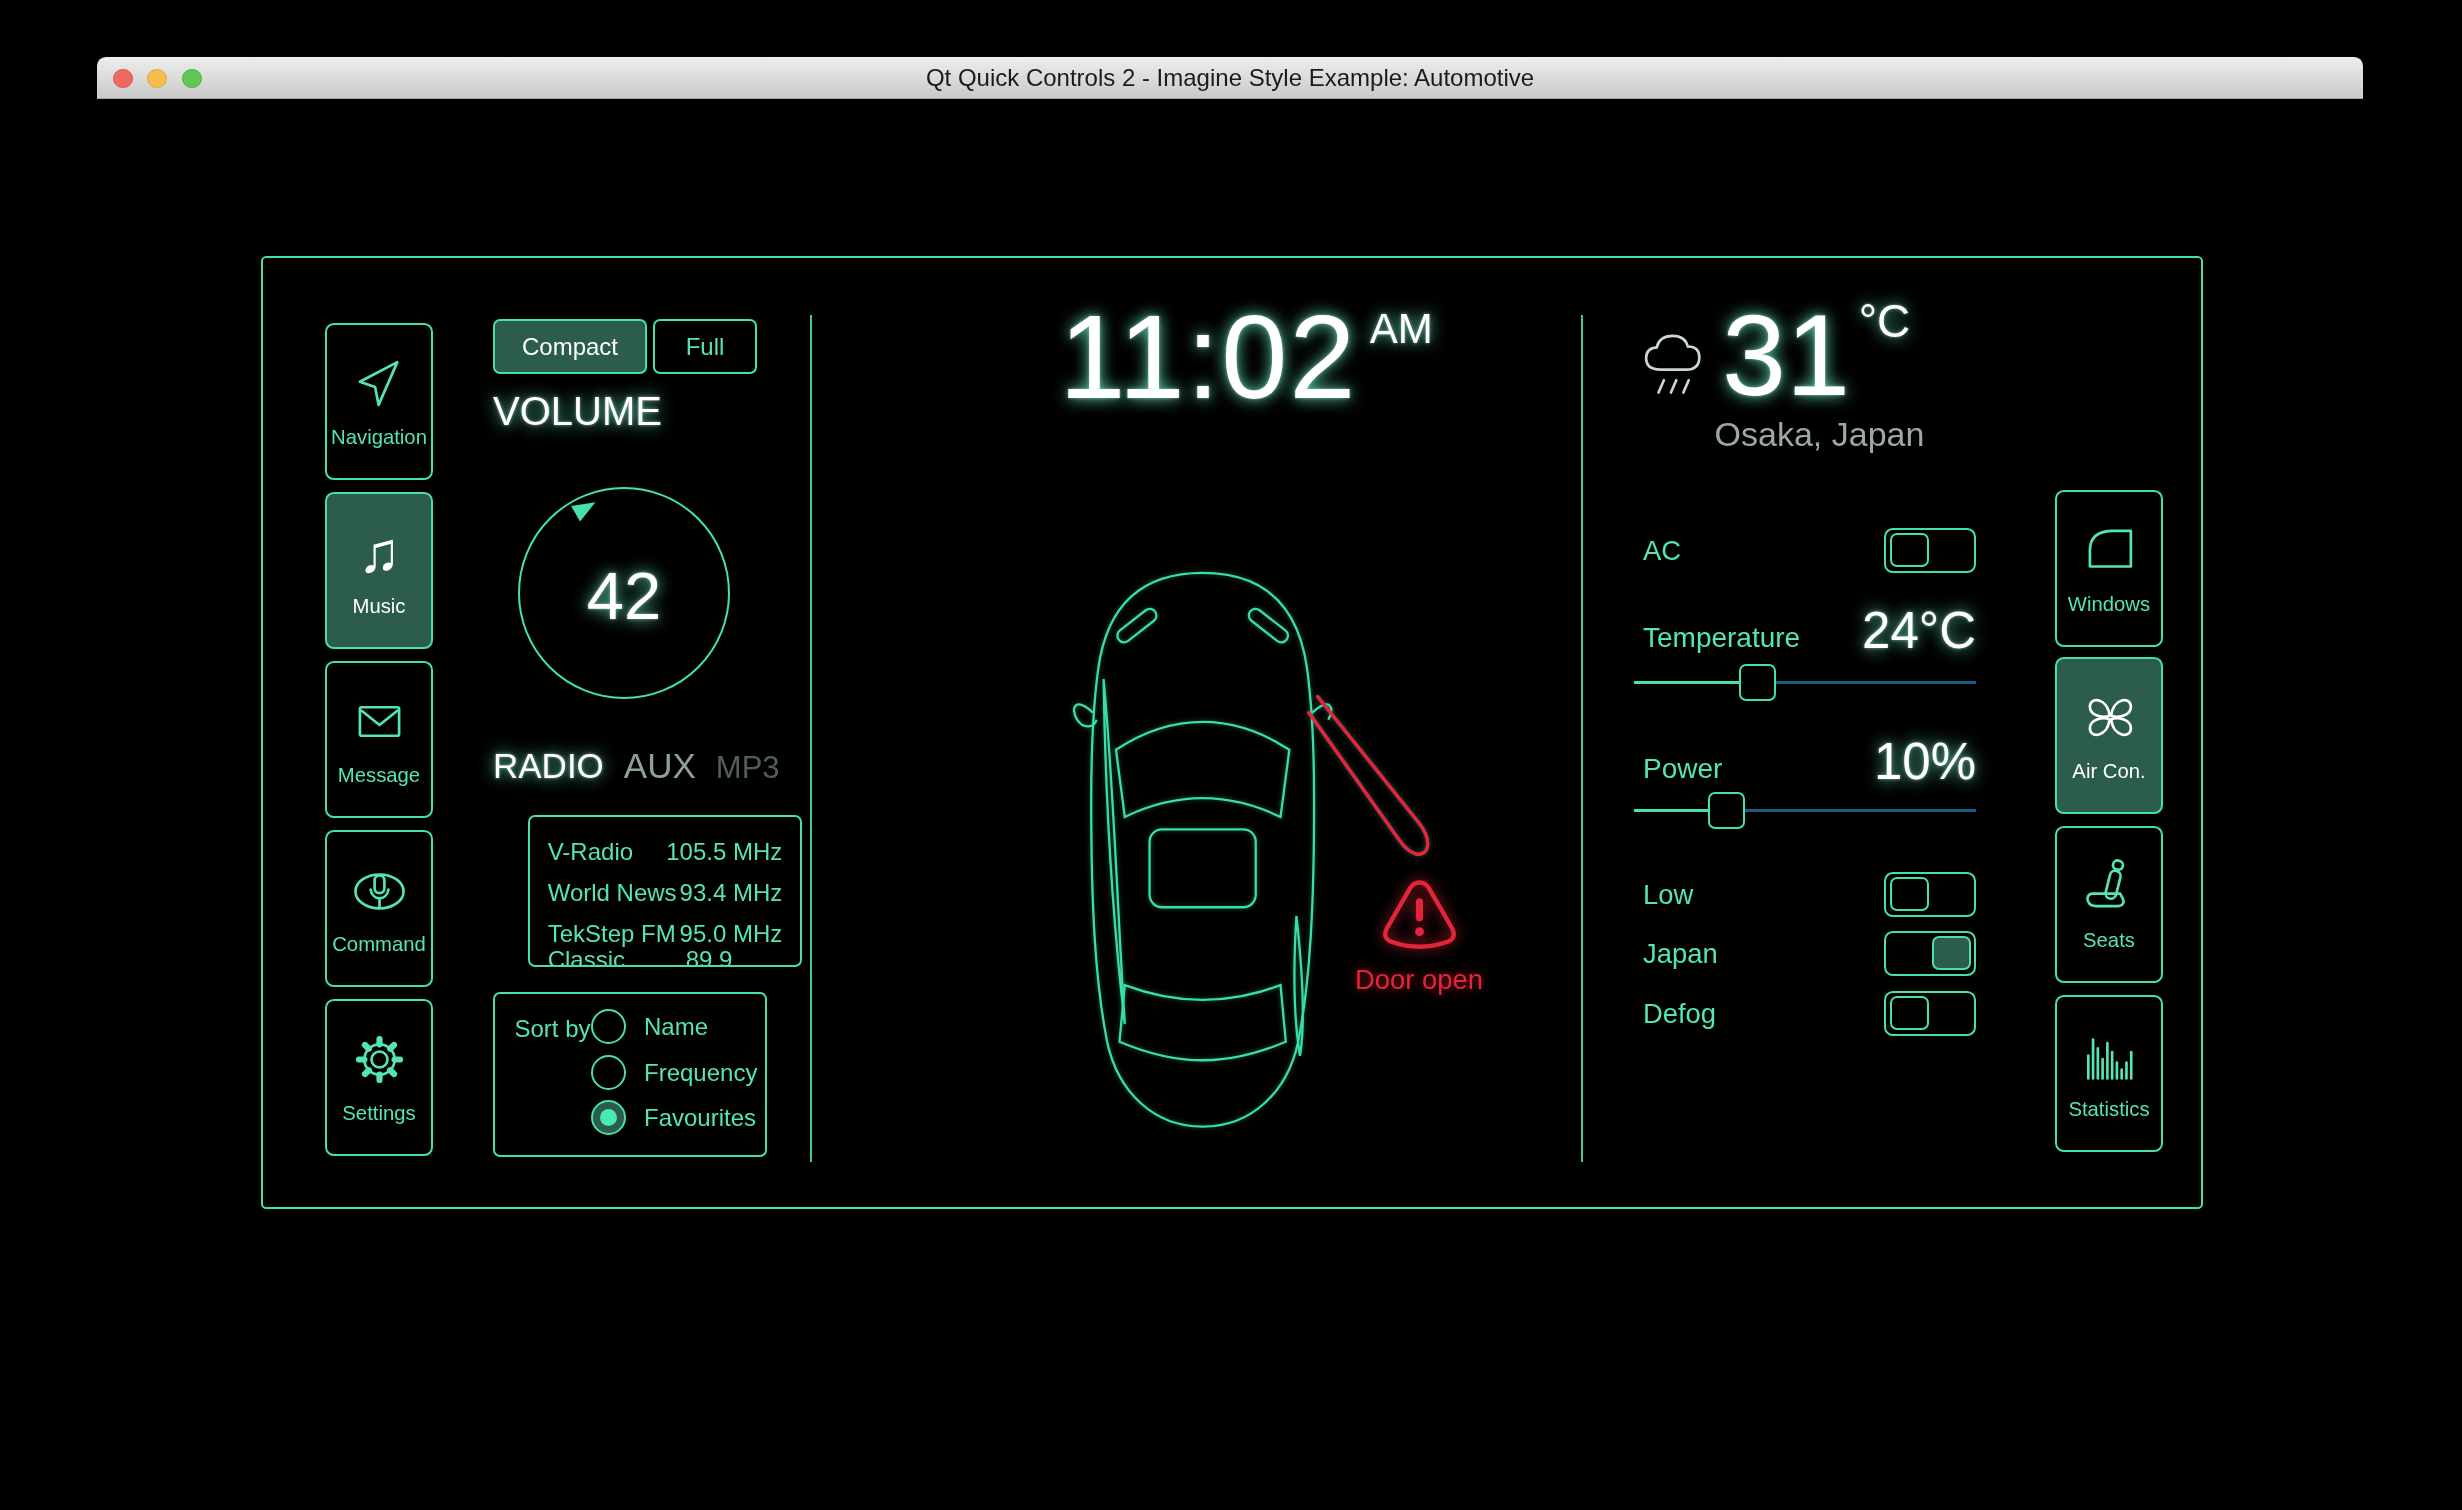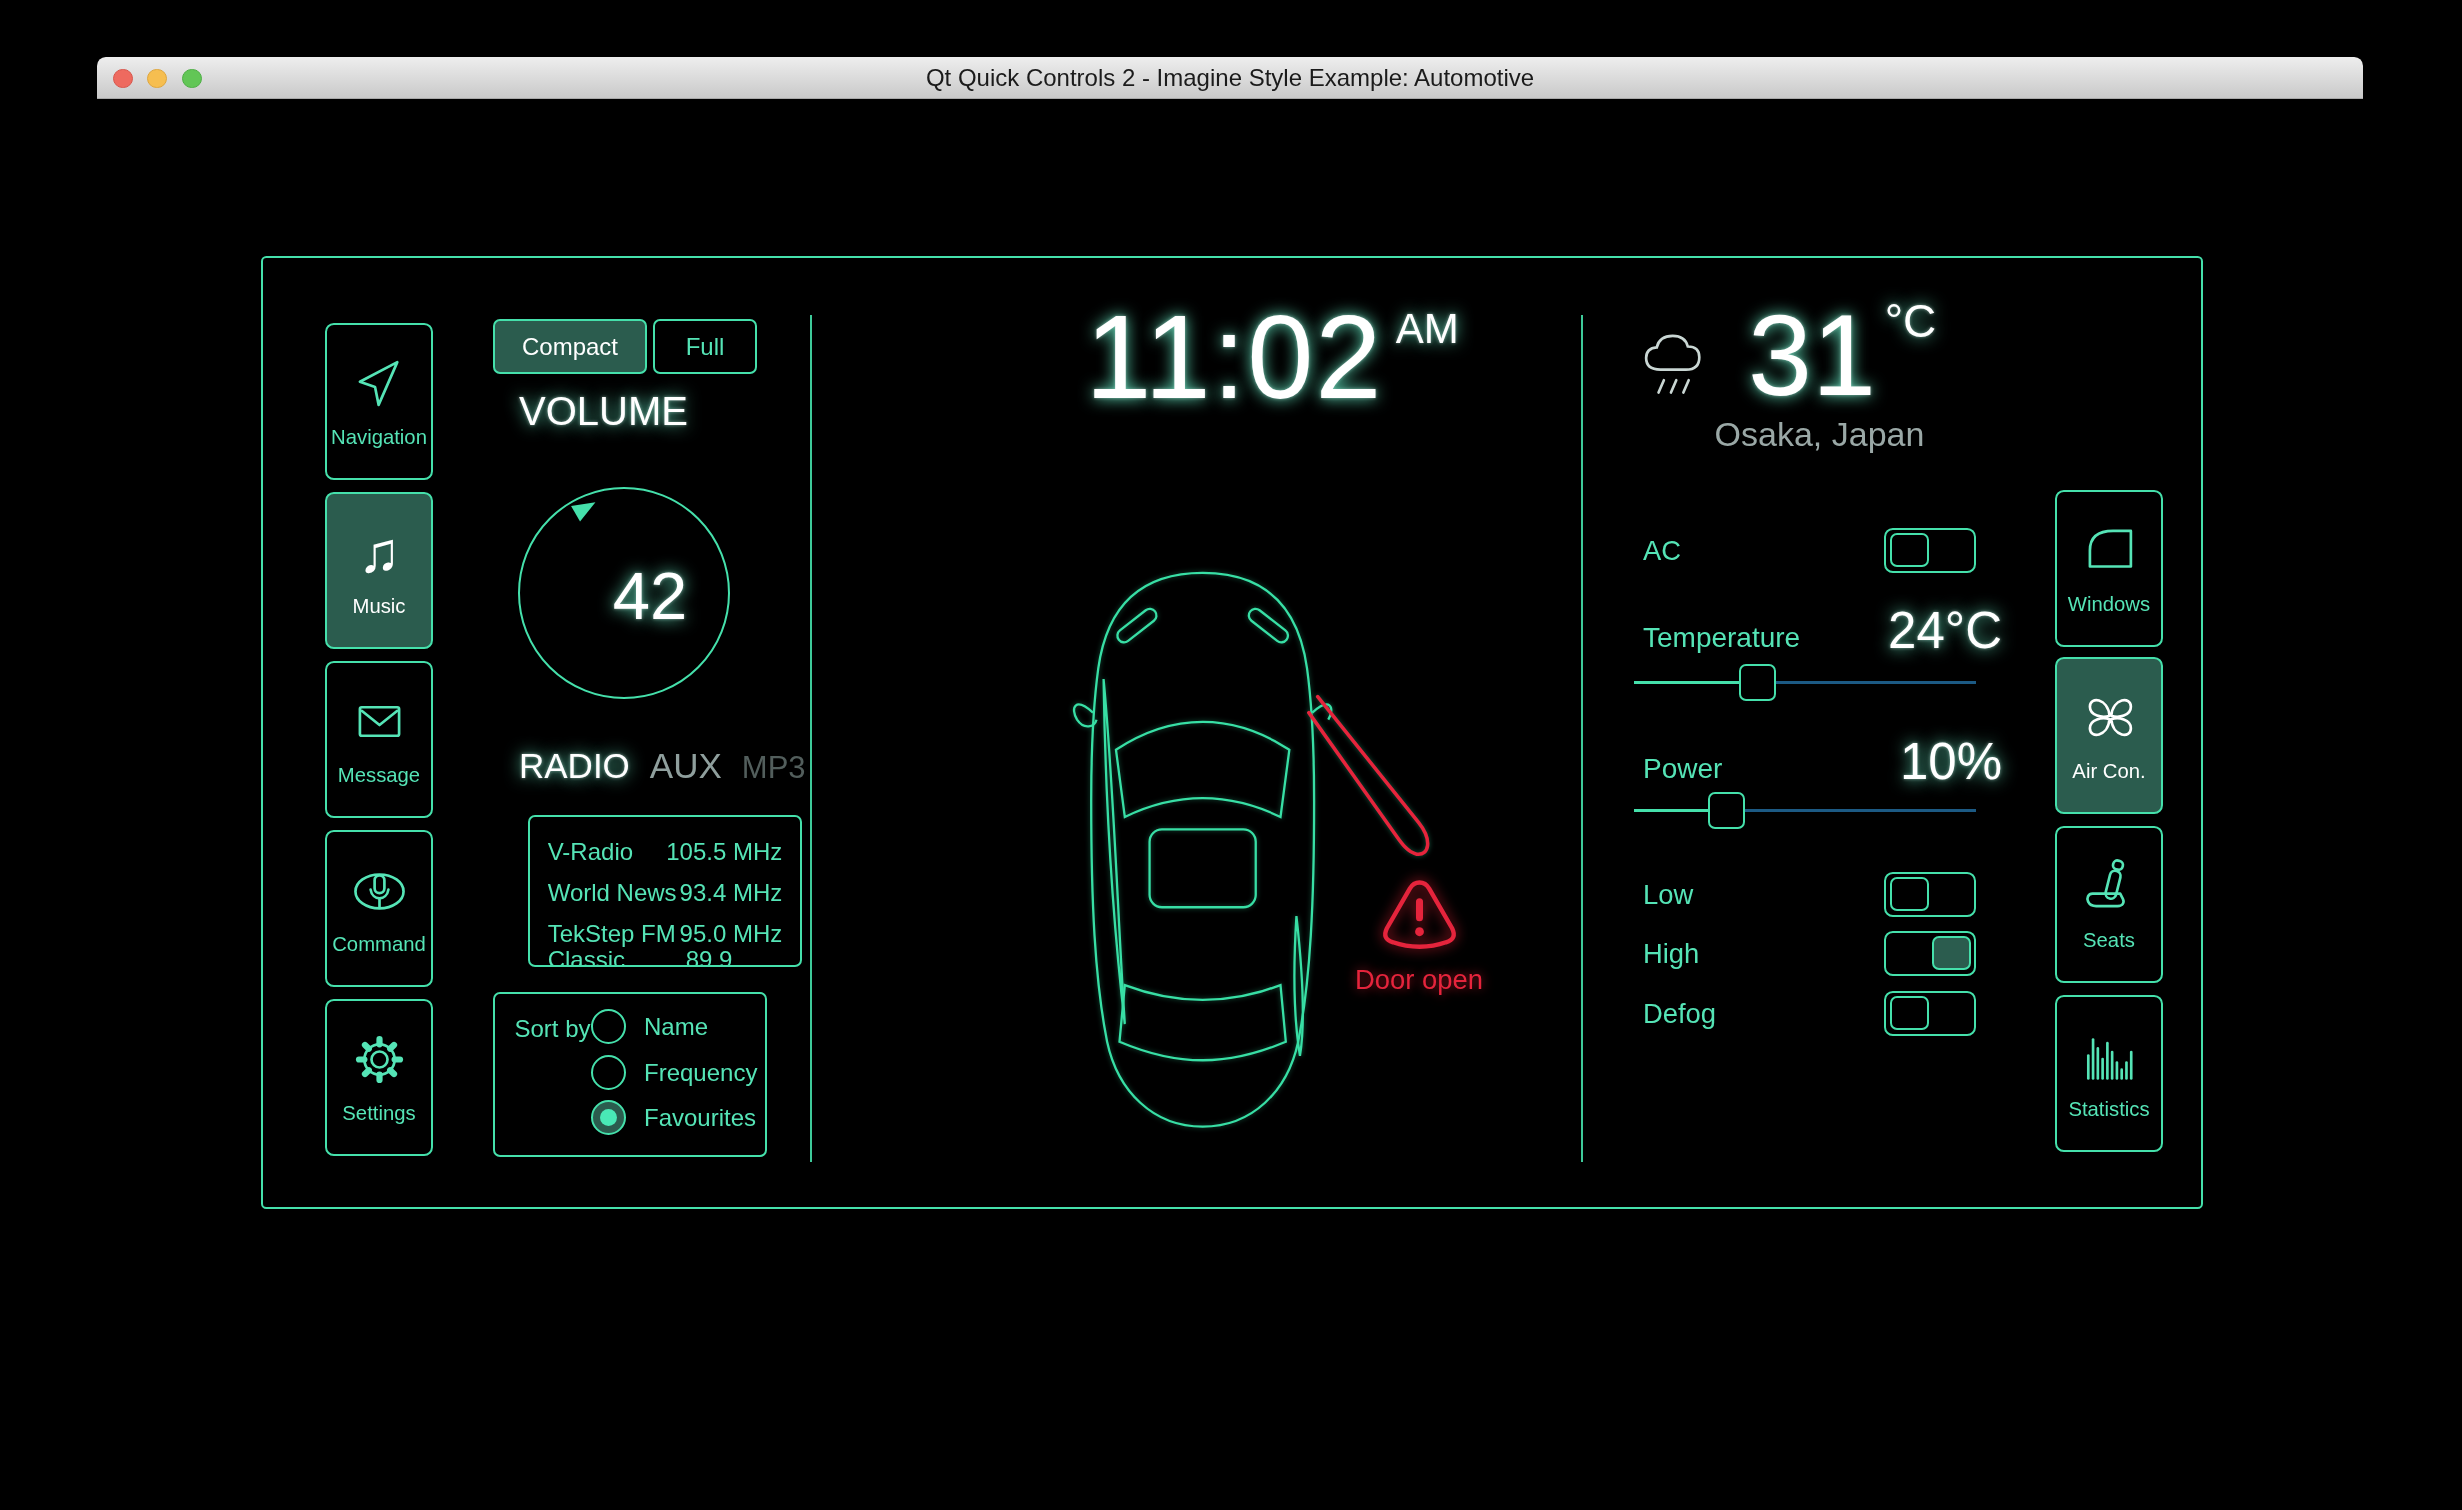--- a/index.html
+++ b/index.html
@@ -23,21 +23,21 @@
   .light.yellow{left:50px;background:#f6be50;border:0.9px solid #dfa63d;}
   .light.green{left:85px;background:#62c656;border:0.9px solid #4daf44;}
 
   
   .panel{position:absolute;left:261px;top:256px;width:1942px;height:953px;
     border:2.2px solid var(--mint);border-radius:5.3px;background:#000;}
   .panel *{position:absolute;}
   .divider{width:2.2px;height:847px;top:57px;background:var(--mint);opacity:.9;}
 
   
-  .glow-w{color:#fff;text-shadow:0 0 16px rgba(110,255,214,.9),0 0 3.5px rgba(235,255,250,.55);margin-left:26px;}
+  .glow-w{color:#fff;text-shadow:0 0 16px rgba(110,255,214,.9),0 0 3.5px rgba(235,255,250,.55);}
   .red-glow{color:var(--red);text-shadow:0 0 10.6px rgba(255,40,60,.65);}
 
   
   .side-btn{width:108px;height:157px;border:2.2px solid var(--mint);border-radius:8.8px;
     color:var(--mint-text);display:flex;flex-direction:column;align-items:center;
     justify-content:center;gap:14px;position:absolute;}
   .side-btn.active{background:var(--mint-fill);color:#fff;}
   .side-btn .lbl{font-size:20.3px;position:static;}
   .side-btn .ic{position:static;display:flex;align-items:center;justify-content:center;height:58px;}
   .side-btn svg{stroke:currentColor;fill:none;stroke-width:3;stroke-linecap:round;stroke-linejoin:round;position:static;}
@@ -297,21 +297,21 @@
     <span class="handle"></span>
   </div>
 
   <div class="c-row" style="top:614px">
     <span class="c-lbl">Low</span>
     <span class="switch">
         <span class="knob"></span>
       </span>
   </div>
   <div class="c-row" style="top:673px">
-    <span class="c-lbl">High</span>
+    <span class="c-lbl">Japan</span>
     <span class="switch on">
         <span class="knob"></span>
       </span>
   </div>
   <div class="c-row" style="top:733px">
     <span class="c-lbl">Defog</span>
     <span class="switch">
         <span class="knob"></span>
       </span>
   </div>

